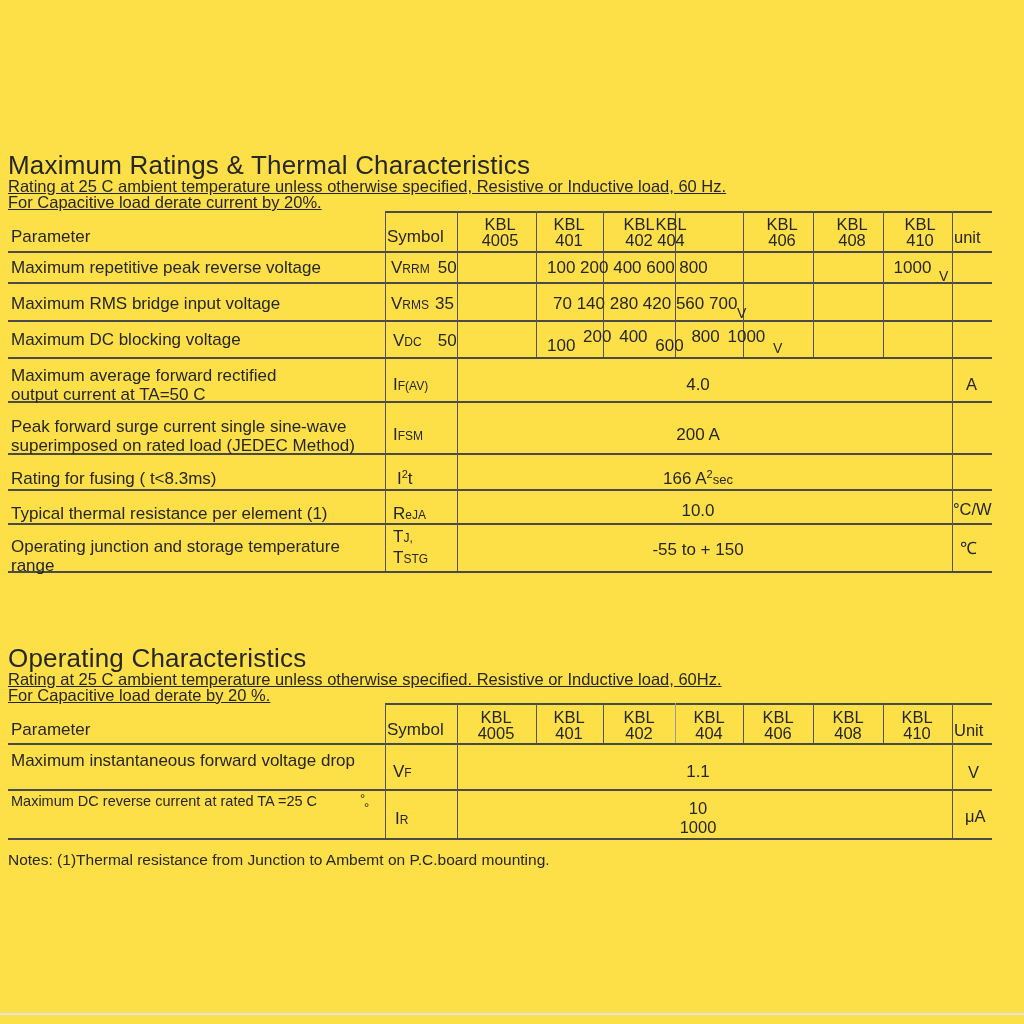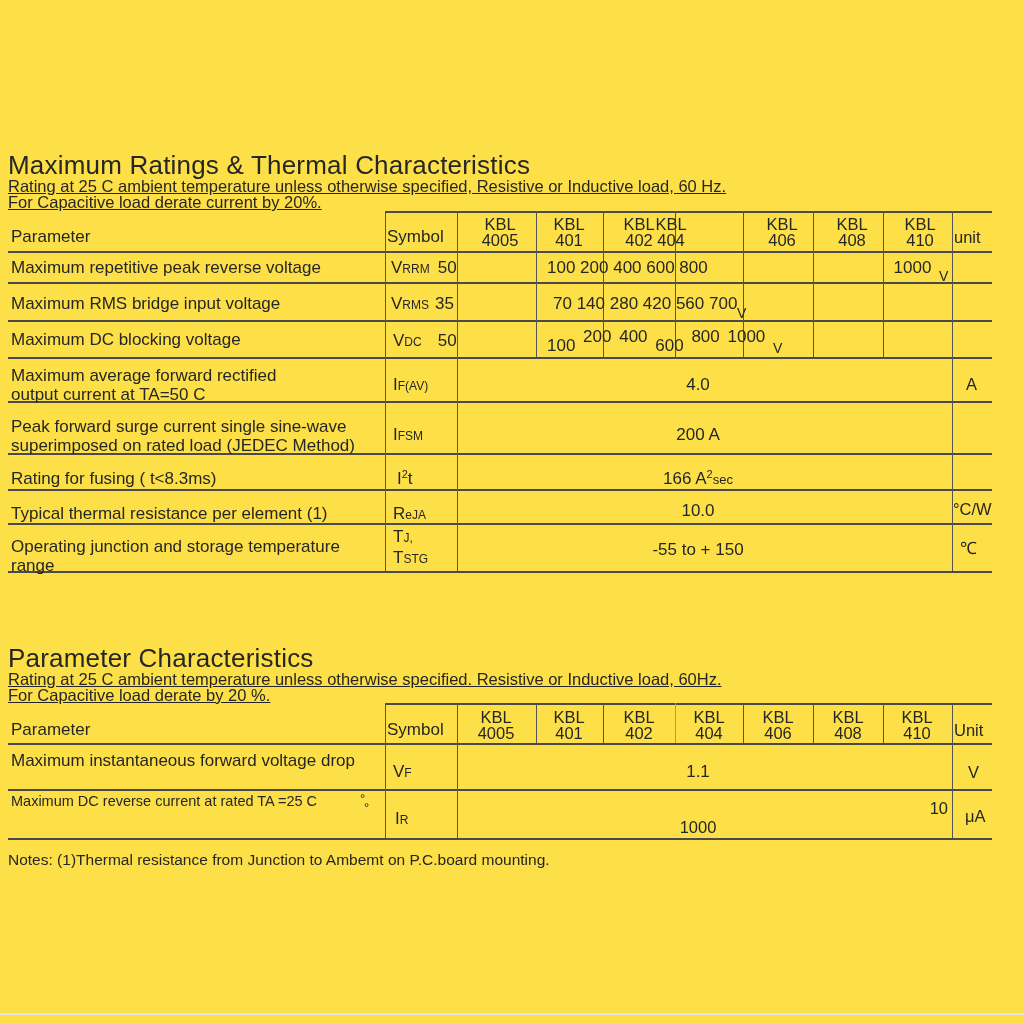--- a/index.html
+++ b/index.html
@@ -138,21 +138,21 @@
         <span style="display:block;">range</span>
       </span>
     <span class="cell sym p2" style="left:385px;top:316px;">
         <span style="display:block;"><span>T</span><span class="sc">J,</span></span>
         <span style="display:block;"><span>T</span><span class="sc">STG</span></span>
       </span>
     <span class="vmerge" style="left:440px;top:329px;">-55 to + 150</span>
     <span class="cell unitcell" style="left:952px;top:325px;font-size:17px;">℃</span>
   </div>
 
-  <div class="abs title" style="left:8px;top:643px;">Parameter Characteristics</div>
+  <div class="abs title" style="left:8px;top:643px;">Operating Characteristics</div>
   <div class="abs sub" style="left:8px;top:670px;">Rating at 25 C ambient temperature unless otherwise specified. Resistive or Inductive load, 60Hz.</div>
   <div class="abs sub" style="left:8px;top:686px;">For Capacitive load derate by 20 %.</div>
 
   <div class="tbl" style="left:8px;top:703px;width:984px;height:135px;">
 
     <i class="hl" style="left:377px;top:0;width:607px;"></i>
     <i class="hl" style="left:0;top:40px;width:984px;"></i>
     <i class="hl" style="left:0;top:86px;width:984px;"></i>
     <i class="hl" style="left:0;top:135px;width:984px;"></i>
 
@@ -205,21 +205,21 @@
     <span class="vmerge" style="left:440px;top:59px;">1.1</span>
     <span class="cell unitcell" style="left:960px;top:60px;">V</span>
 
     <span class="cell p-sm" style="left:3px;top:90px;">
         <span style="display:block;">Maximum DC reverse current at rated TA =25 C</span>
       </span>
     <span class="cell deg" style="left:352px;top:92px;">°</span>
     <span class="cell deg" style="left:356px;top:101px;">°</span>
     <span class="cell sym" style="left:387px;top:106px;"><span>I</span><span class="sc">R</span></span>
     <span class="vmerge p2" style="left:440px;top:96px;font-size:16.5px;">
-        <span style="display:block;text-align:right;">10</span>
+        <span style="display:block;">10</span>
         <span style="display:block;">1000</span>
       </span>
     <span class="cell unitcell" style="left:957px;top:104px;">μA</span>
   </div>
 
   <div class="abs notes" style="left:8px;top:851px;">Notes: (1)Thermal resistance from Junction to Ambemt on P.C.board mounting.</div>
 
   <i class="hl" style="left:0;top:1013px;width:1024px;background:#e3e3e3;"></i>
 </div>
 

